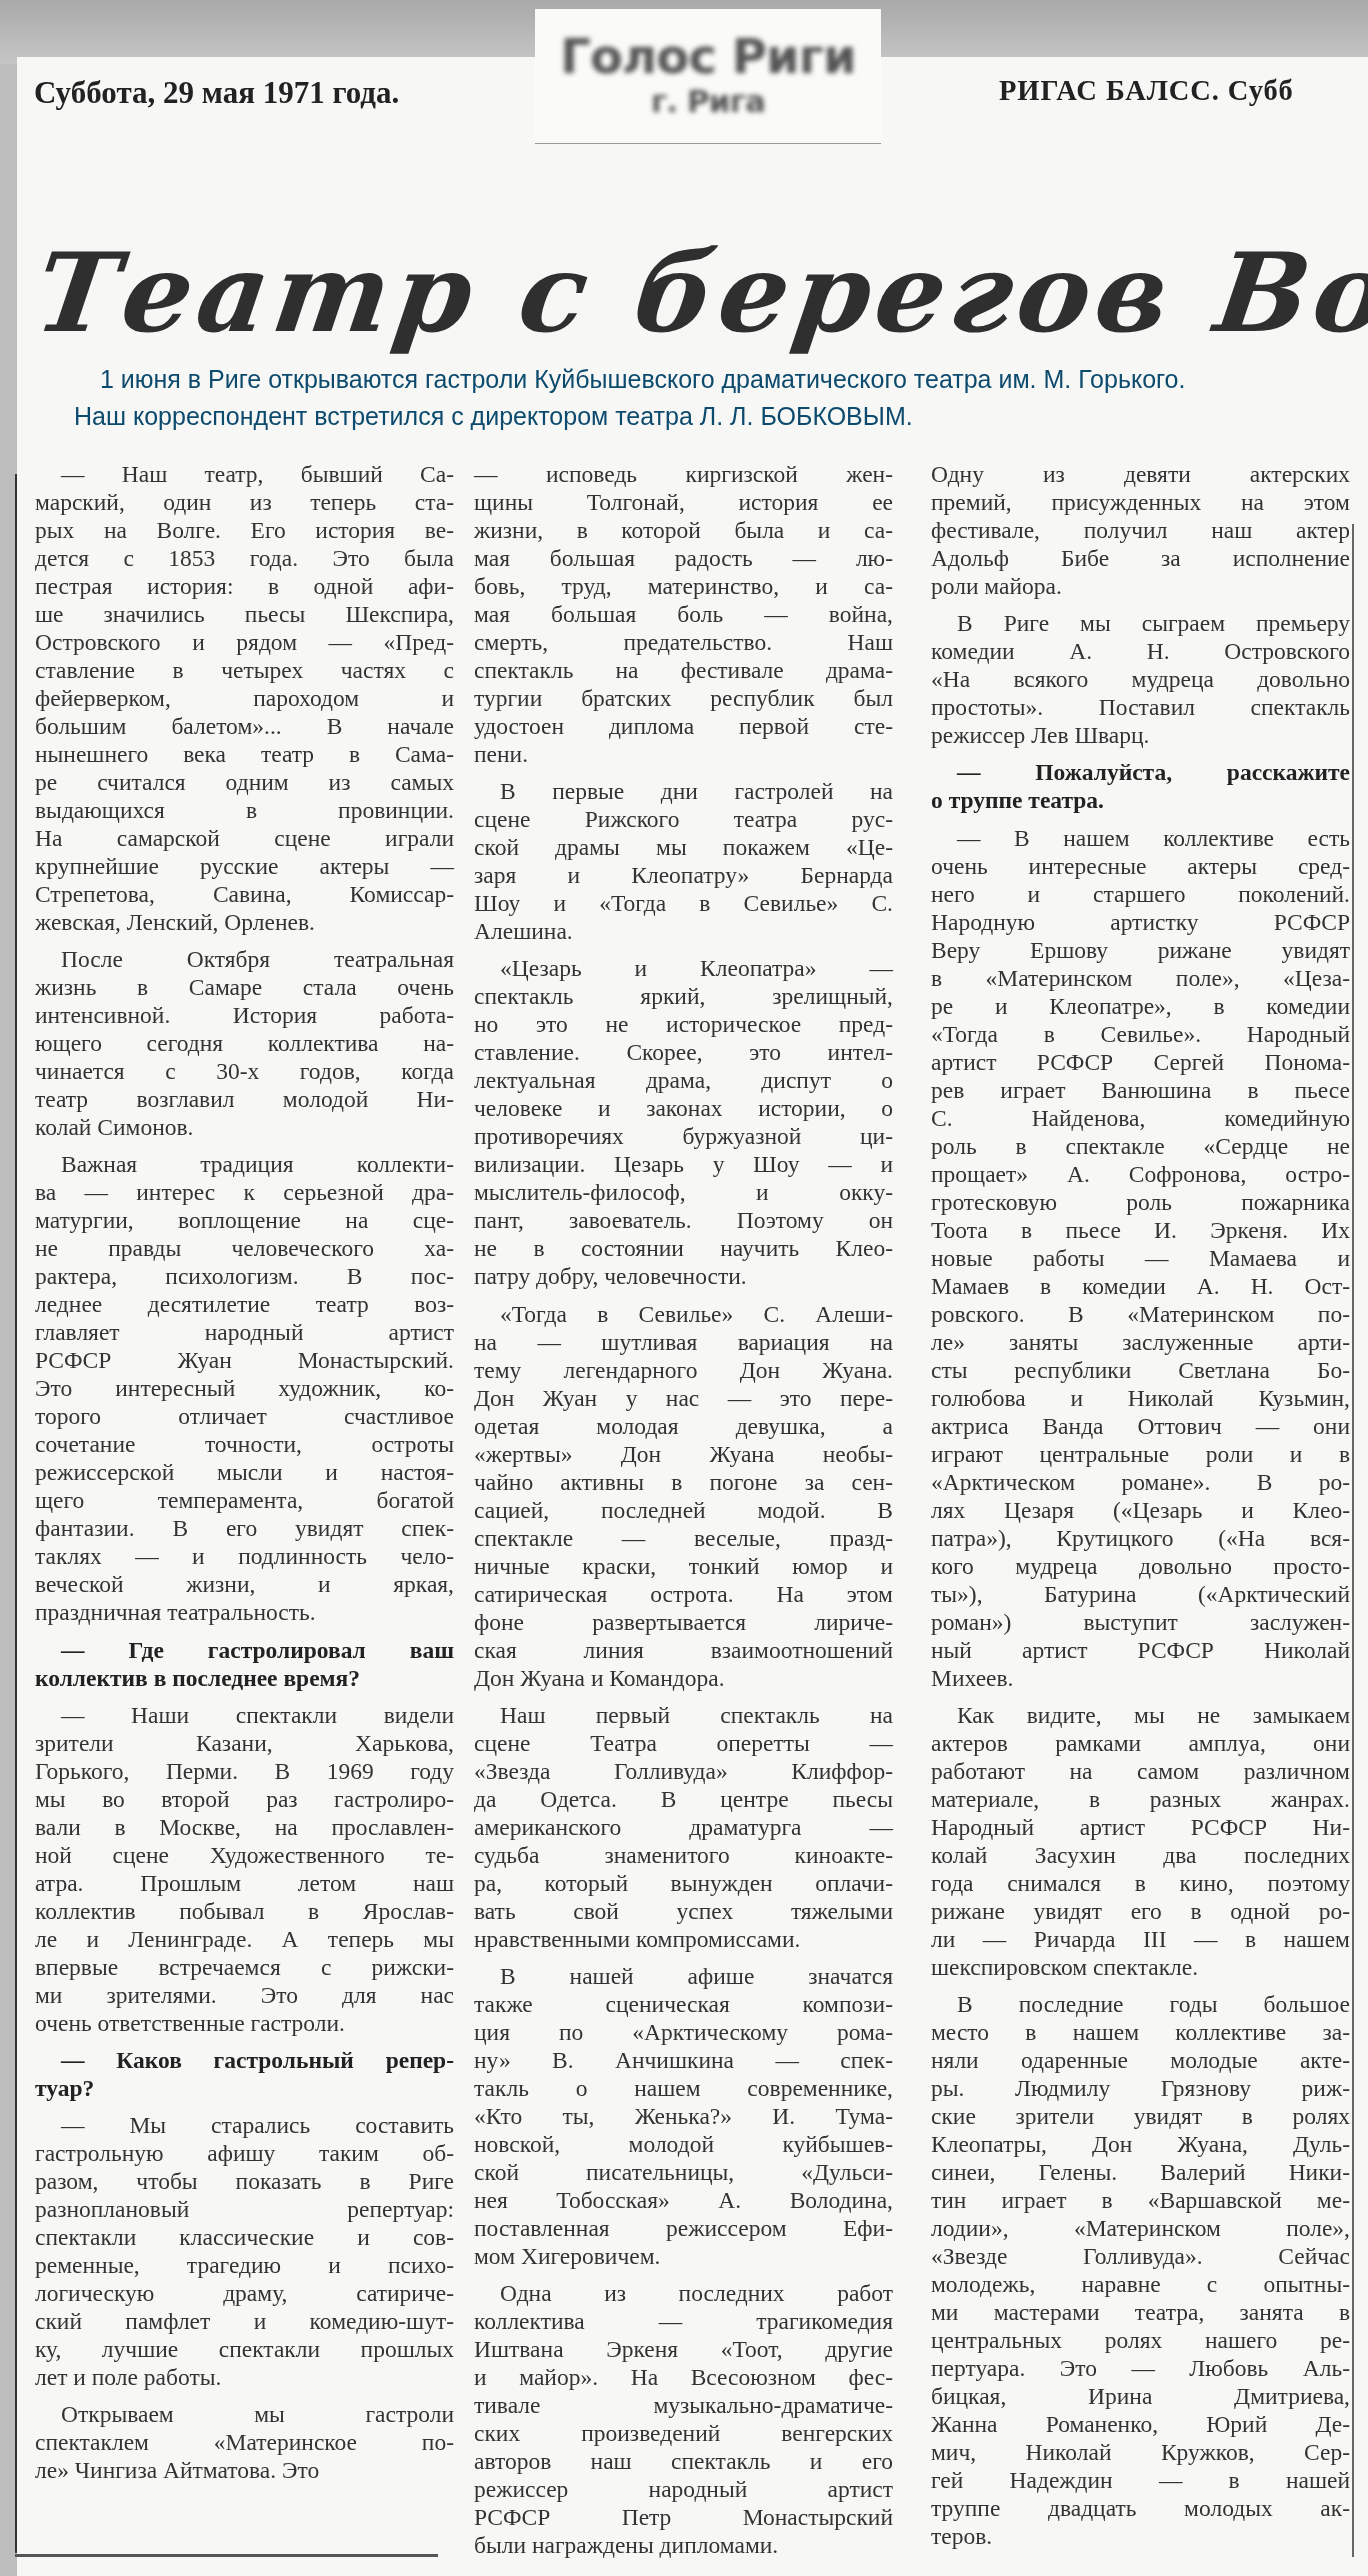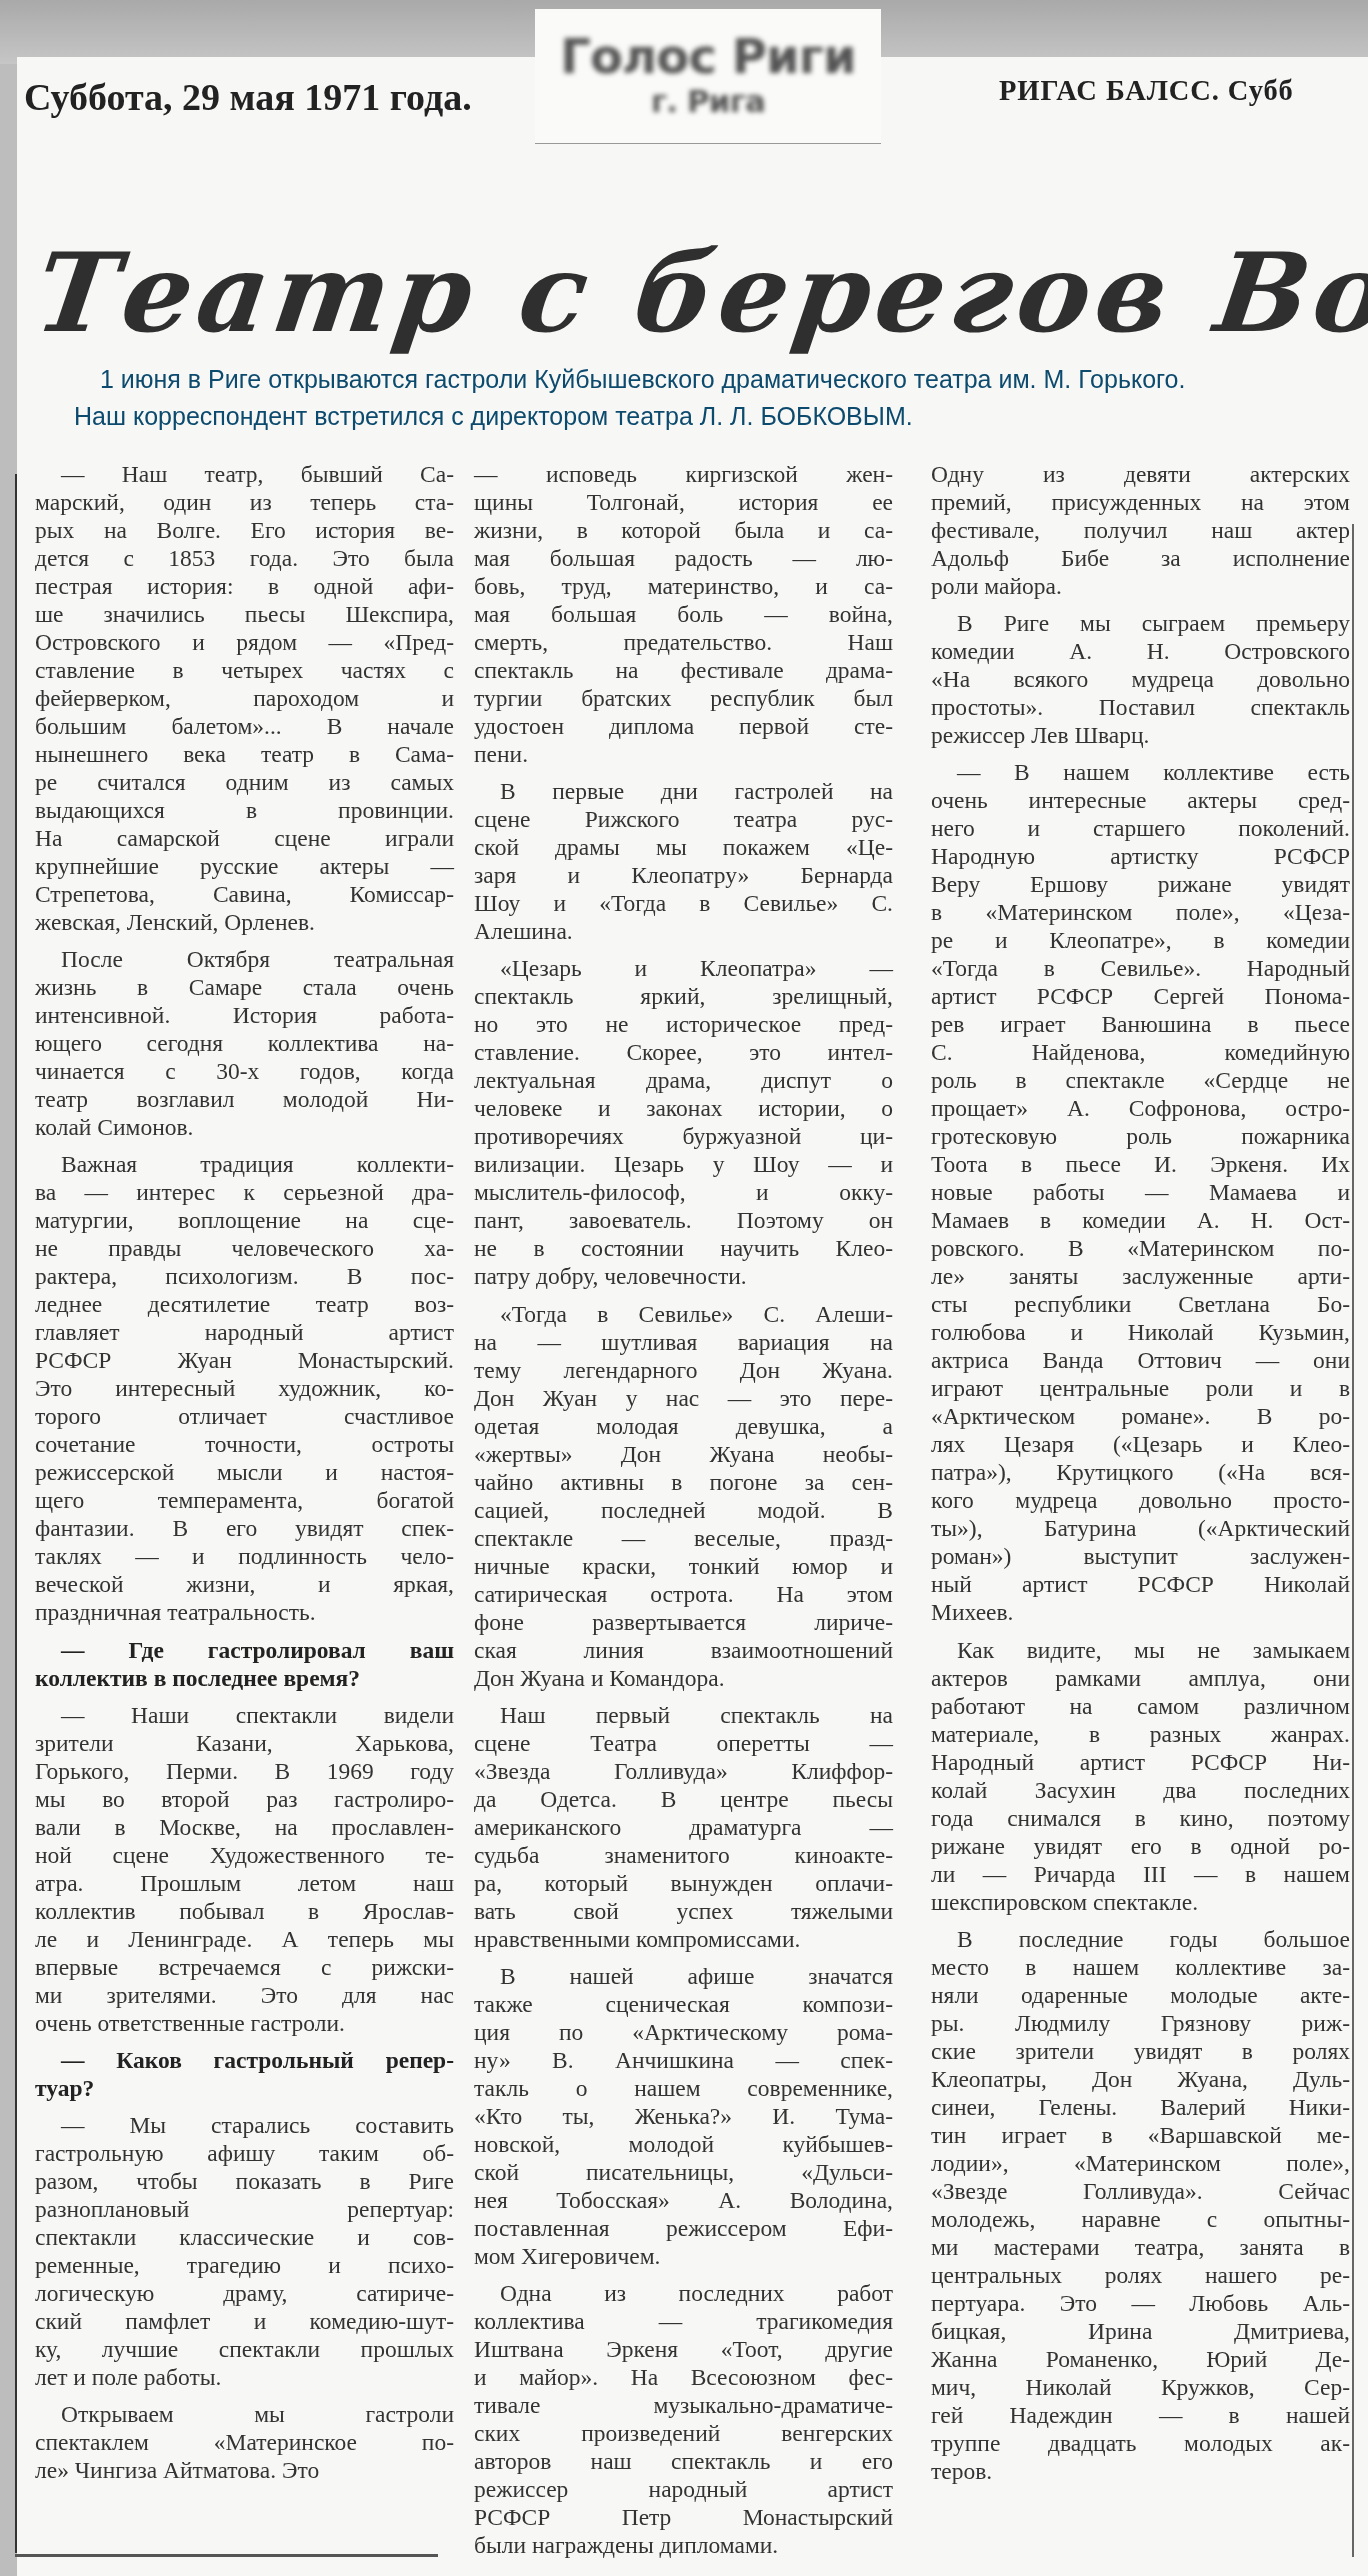--- a/index.html
+++ b/index.html
@@ -23,21 +23,21 @@
     background: #fafaf8; border-bottom: 1.8px solid #999;
   }
   .stamp-line {
     position: absolute; left: 0; width: 100%; text-align: center;
     font-family: "DejaVu Sans", sans-serif; font-weight: bold; color: #555;
     filter: blur(2.9px); letter-spacing: -0.9px;
   }
   .stamp-l1 { top: 18.4px; font-size: 48px; }
   .stamp-l2 { top: 74px; font-size: 31px; }
   .hdr-date {
-    position: absolute; left: 0; top: 75px; font-size: 38px; font-weight: bold;
+    position: absolute; left: 10px; top: 75px; font-size: 31px; font-weight: bold;
     color: #222; font-family: "Liberation Serif", serif; padding-left: 24px;
   }
   .hdr-paper {
     position: absolute; left: 999px; top: 75px; font-size: 28.5px; font-weight: bold;
     color: #222; white-space: nowrap; letter-spacing: 0.9px;
   }
   .frame-left { position: absolute; left: 14.7px; top: 474px; width: 2.8px; height: 2079px; background: #333; }
   .frame-right { position: absolute; left: 1352px; top: 524px; width: 1.8px; height: 2033px; background: #666; }
   .frame-bottom { position: absolute; left: 14.7px; top: 2554px; width: 423px; height: 2.8px; background: #555; }
   .headline {
@@ -274,20 +274,24 @@
       <span class="ln">фестивале, получил наш актер</span>
       <span class="ln">Адольф Бибе за исполнение</span>
       <span class="ln last">роли майора.</span>
     </div>
     <div class="para">
       <span class="ln first">В Риге мы сыграем премьеру</span>
       <span class="ln">комедии А. Н. Островского</span>
       <span class="ln">«На всякого мудреца довольно</span>
       <span class="ln">простоты». Поставил спектакль</span>
       <span class="ln last">режиссер Лев Шварц.</span>
+    </div>
+    <div class="para q">
+      <span class="ln first">— Пожалуйста, расскажите</span>
+      <span class="ln last">о труппе театра.</span>
     </div>
     <div class="para">
       <span class="ln first">— В нашем коллективе есть</span>
       <span class="ln">очень интересные актеры сред-</span>
       <span class="ln">него и старшего поколений.</span>
       <span class="ln">Народную артистку РСФСР</span>
       <span class="ln">Веру Ершову рижане увидят</span>
       <span class="ln">в «Материнском поле», «Цеза-</span>
       <span class="ln">ре и Клеопатре», в комедии</span>
       <span class="ln">«Тогда в Севилье». Народный</span>

